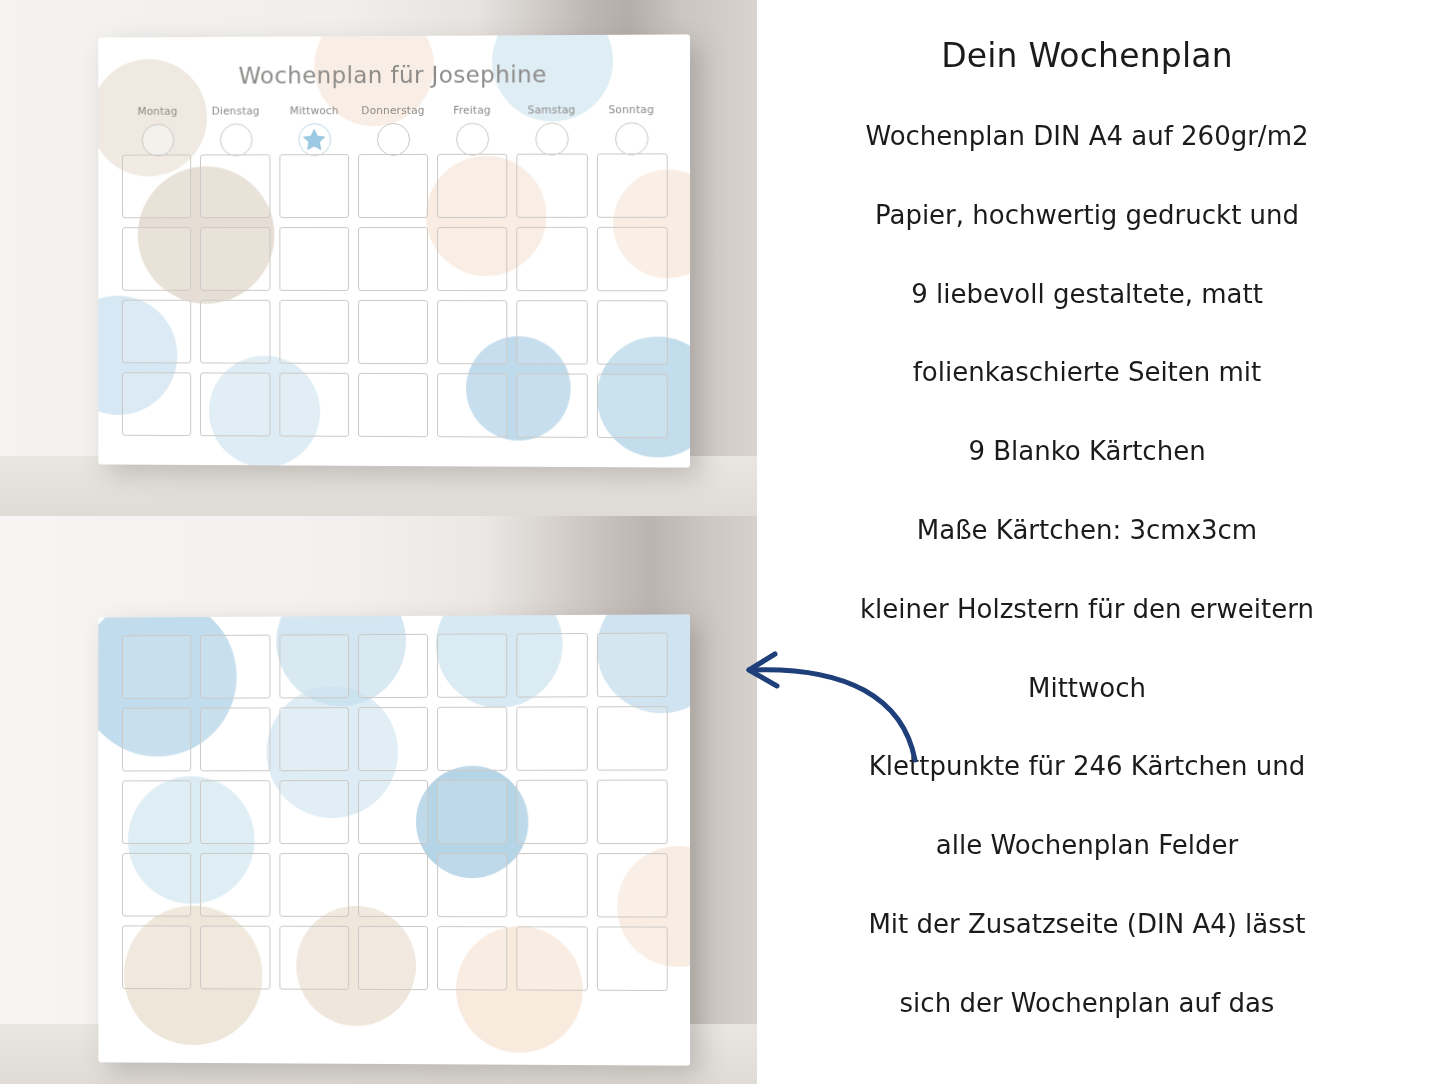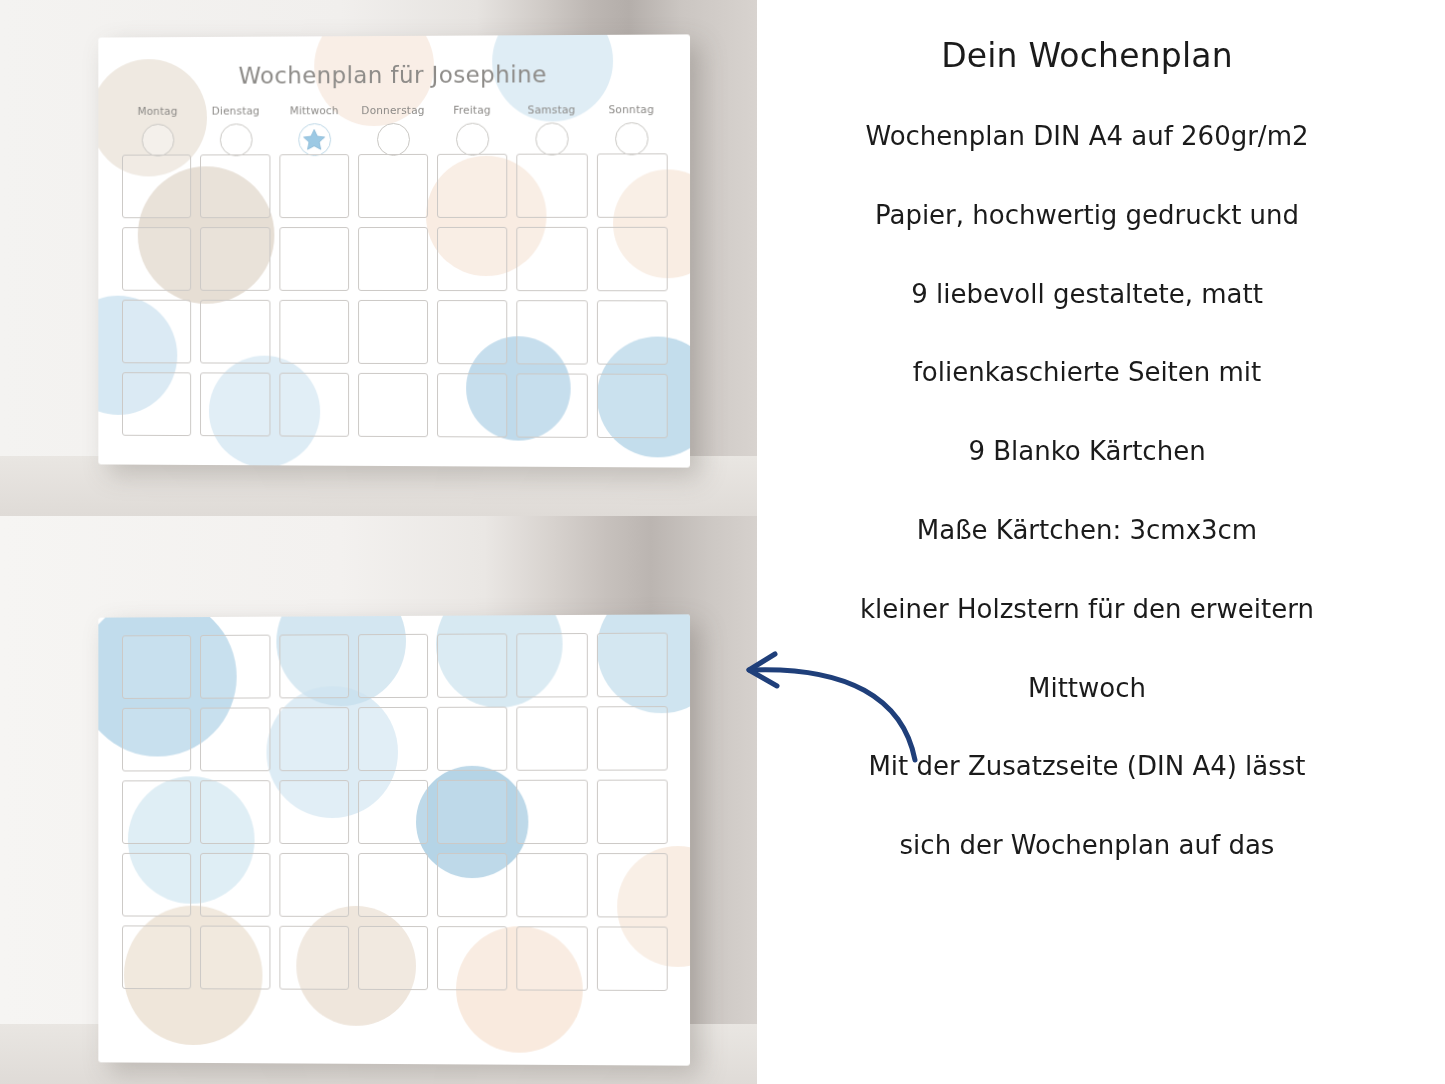--- a/index.html
+++ b/index.html
@@ -306,20 +306,24 @@
       <span class="ln">folienkaschierte Seiten mit</span>
       <span class="ln">9 Blanko Kärtchen</span>
       <span class="ln">Maße Kärtchen: 3cmx3cm</span>
     </div>
 
     <div class="para">
       <span class="ln">kleiner Holzstern für den erweitern</span>
       <span class="ln">Mittwoch</span>
     </div>
 
+    <div class="para">
+      <span class="ln">Klettpunkte für 246 Kärtchen und</span>
+      <span class="ln">alle Wochenplan Felder</span>
+    </div>
 
     <div class="para">
       <span class="ln">Mit der Zusatzseite (DIN A4) lässt</span>
       <span class="ln">sich der Wochenplan auf das</span>
     </div>
 
   </div>
 </div>
 
 </body></html>

